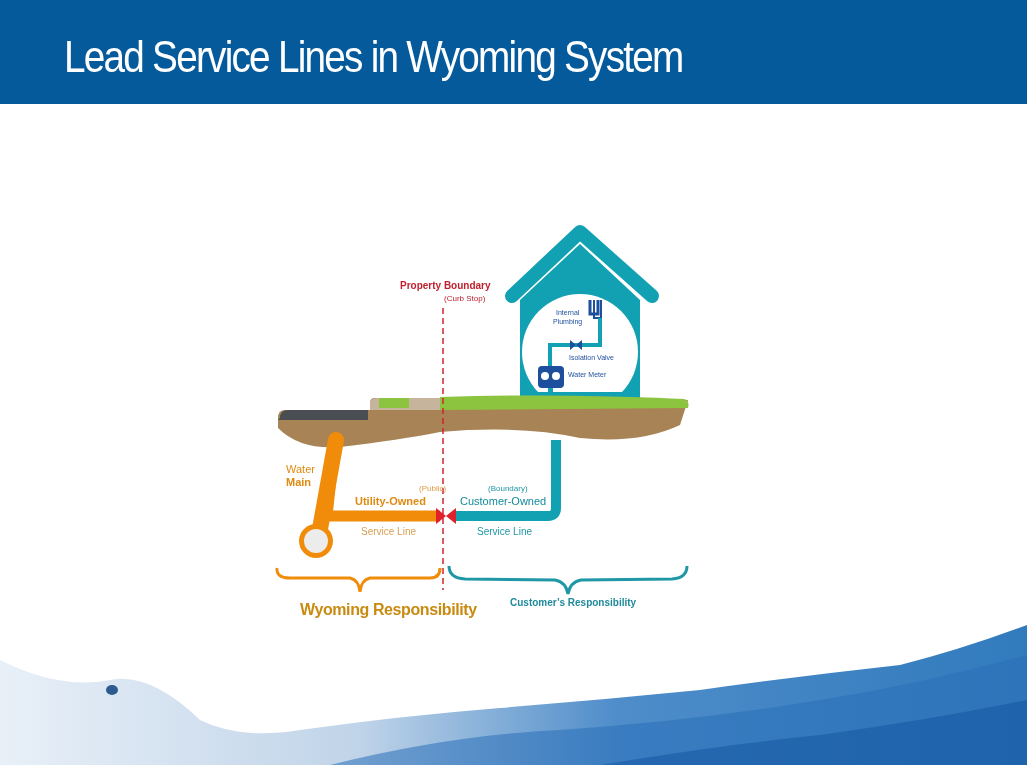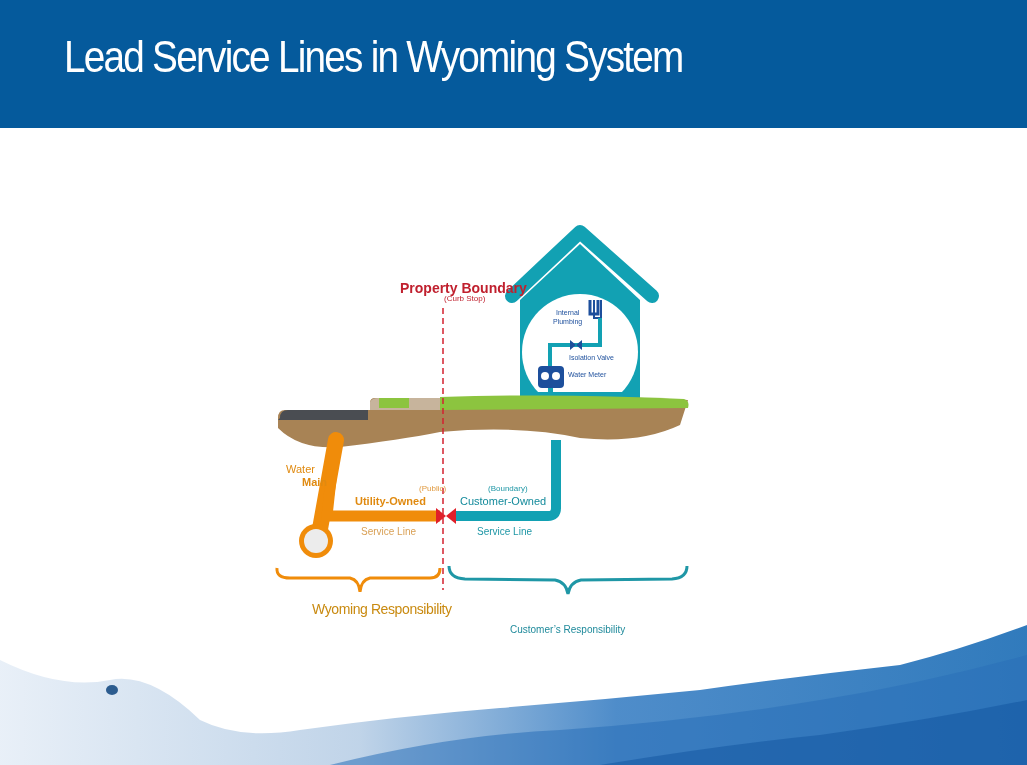--- a/index.html
+++ b/index.html
@@ -1,17 +1,17 @@
 <!DOCTYPE html>
 <html><head>
 <meta charset="utf-8">
 <style>
   html, body { margin:0; padding:0; }
   body { width:1027px; height:765px; position:relative; overflow:hidden; background:#ffffff; font-family:"Liberation Sans", sans-serif; }
-  .header { position:absolute; left:0; top:0; width:1027px; height:128px; background:#055a9c; }
+  .header { position:absolute; left:0; top:0; width:1027px; height:104px; background:#055a9c; }
   .title { position:absolute; left:64px; top:32px; font-family:"Liberation Sans", sans-serif; font-size:44px; color:#ffffff; letter-spacing:-2px; transform:scaleX(0.88); transform-origin:left center; white-space:nowrap; }
   .diagram { position:absolute; left:0; top:0; width:1027px; height:765px; }
   .lbl { position:absolute; white-space:nowrap; font-family:"Liberation Sans", sans-serif; }
 </style>
 </head>
 <body>
 
 <div class="header">
   <div class="title">Lead Service Lines in Wyoming System</div>
 </div>
@@ -79,33 +79,33 @@
     </linearGradient>
   </defs>
   <g>
     <path d="M0,660 Q60,690 110,680 Q150,672 200,720 Q240,740 300,730 Q400,716 500,708 Q600,700 700,690 Q800,676 900,665 Q960,650 1027,625 L1027,765 L0,765 Z" fill="url(#waveg)" opacity="0.9"></path>
     <path d="M330,765 Q450,735 560,730 Q700,720 820,700 Q920,684 1027,655 L1027,765 Z" fill="#2a6fb8" opacity="0.55"></path>
     <path d="M600,765 Q720,745 820,735 Q930,720 1027,700 L1027,765 Z" fill="#0d4f9c" opacity="0.45"></path>
     <ellipse cx="112" cy="690" rx="6" ry="5" fill="#2c5c8f"></ellipse>
   </g>
 </svg>
 
-<div class="lbl" style="left:400px;top:280px;font-size:14px;font-weight:bold;color:#c0202e;">Property Boundary</div>
+<div class="lbl" style="left:400px;top:280px;font-size:10px;font-weight:bold;color:#c0202e;">Property Boundary</div>
 <div class="lbl" style="left:424px;top:294px;font-size:8px;color:#c0202e;padding-left:20px;">(Curb Stop)</div>
 
 <div class="lbl" style="left:556px;top:309px;font-size:7px;color:#1d4f9c;">Internal</div>
 <div class="lbl" style="left:553px;top:318px;font-size:7px;color:#1d4f9c;">Plumbing</div>
 <div class="lbl" style="left:569px;top:354px;font-size:7px;color:#1d4f9c;">Isolation Valve</div>
 <div class="lbl" style="left:568px;top:371px;font-size:7px;color:#1d4f9c;">Water Meter</div>
 
 <div class="lbl" style="left:286px;top:463px;font-size:11px;font-weight:normal;color:#e08a10;">Water</div>
-<div class="lbl" style="left:286px;top:476px;font-size:11px;font-weight:bold;color:#e08a10;margin-left:16px;">Main</div>
+<div class="lbl" style="left:286px;top:476px;font-size:11px;font-weight:bold;color:#e08a10;">Main</div>
 
 <div class="lbl" style="left:374px;top:484px;font-size:8px;color:#e09a40;padding-left:45px;">(Public)</div>
 <div class="lbl" style="left:355px;top:495px;font-size:11px;font-weight:bold;color:#e08a10;">Utility-Owned</div>
 <div class="lbl" style="left:361px;top:526px;font-size:10px;color:#d9a055;">Service Line</div>
 
 <div class="lbl" style="left:488px;top:484px;font-size:8px;color:#1f97a6;">(Boundary)</div>
 <div class="lbl" style="left:460px;top:495px;font-size:11px;font-weight:normal;color:#128a9b;">Customer-Owned</div>
 <div class="lbl" style="left:477px;top:526px;font-size:10px;color:#1f97a6;">Service Line</div>
 
-<div class="lbl" style="left:312px;top:601px;font-size:14px;color:#c98a10;letter-spacing:-0.4px;">Wyoming Responsibility</div>
-<div class="lbl" style="left:510px;top:624px;font-size:10px;color:#1f8a9b;">Customer’s Responsibility</div>
+<div class="lbl" style="left:300px;top:601px;font-size:16px;color:#c98a10;letter-spacing:-0.4px;font-weight:bold;">Wyoming Responsibility</div>
+<div class="lbl" style="left:510px;top:597px;font-size:10px;color:#1f8a9b;font-weight:bold;">Customer’s Responsibility</div>
 
 </body></html>

